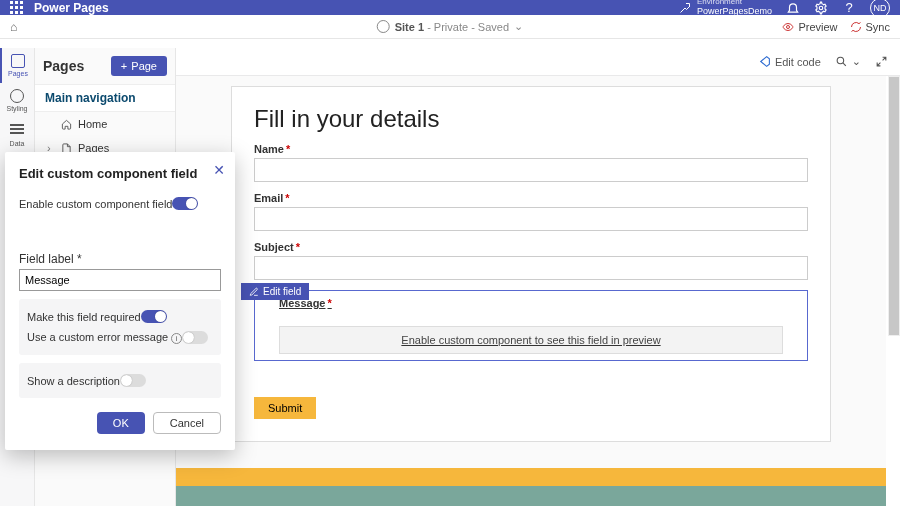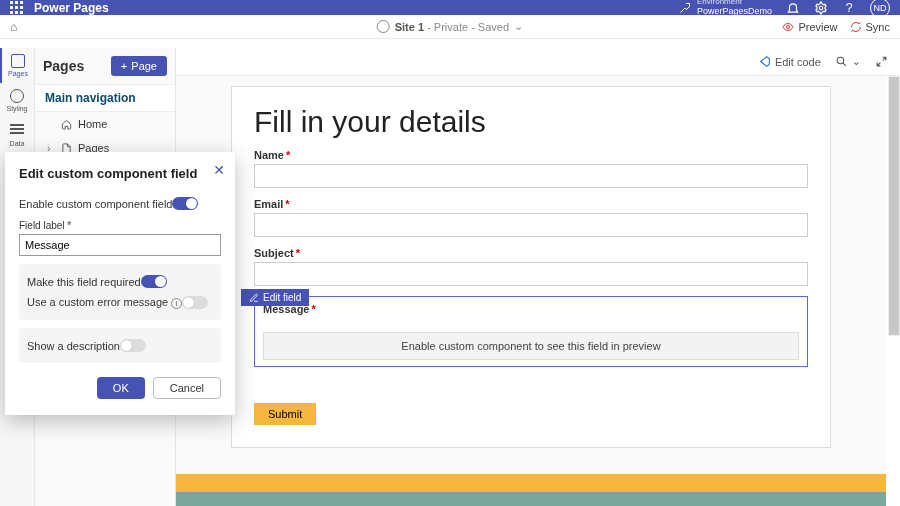--- a/index.html
+++ b/index.html
@@ -46,21 +46,21 @@
 
   
   .worktool { position:absolute; left:176px; right:0; top:48px; height:28px; border-bottom:1px solid #e9e9ea; display:flex; align-items:center; justify-content:flex-end; padding:0 12px; gap:14px; font-size:11px; color:#555; background:#fff;}
   .worktool .wt { display:flex; align-items:center; gap:4px; cursor:pointer;}
   .wt svg{width:13px;height:13px;}
 
   
   .canvas { position:absolute; left:176px; right:14px; top:76px; bottom:0; overflow-y:auto; background:#fafafa; }
   .canvas-inner{ padding:10px 30px 0 30px;}
   .formcard { background:#fff; border:1px solid #ddd; padding:18px 22px 22px 22px; width:600px; margin:0 auto;}
-  .formcard h1 { font-size:30px; font-weight:400; margin-bottom:10px; color:#222;}
+  .formcard h1 { font-size:24px; font-weight:400; margin-bottom:10px; color:#222;}
   .fld { margin-bottom:10px; position:relative;}
   .fld label { font-size:11px; font-weight:600; display:block; margin-bottom:3px;}
   .fld label .req{ color:#c00; margin-left:2px;}
   .fld input[type=text], .fld .box { width:100%; height:24px; border:1px solid #ccc; background:#fff; font-size:11px; padding:0 6px;}
   .msg-wrap { border:1px solid #5868cf; padding-bottom:8px;}
   .edit-field-btn { position:absolute; left:-14px; top:-8px; background:#4753b3; color:#fff; font-size:10px; padding:3px 8px; border:none; display:flex; align-items:center; gap:4px;}
   .cc-note { background:#f3f3f3; border:1px solid #ddd; height:28px; display:flex; align-items:center; justify-content:center; font-size:11px; color:#444; margin-top:17px;}
   .submit { background:#f6b73c; border:none; color:#000; font-size:11px; padding:5px 14px; margin-top:26px;}
 
   .stripe-y { height:18px; background:#f6b73c; margin-top:26px;}
@@ -68,21 +68,21 @@
   .footer { background:#fff; padding:18px 0 30px 50px; font-size:11px; color:#333;}
 
   
   .scroll-thumb{ position:absolute; right:0; top:76px; width:12px; height:260px; background:#c7c7c7; border:1px solid #eee;}
 
   
   .dialog { position:absolute; left:5px; top:152px; width:230px; background:#fff; border-radius:2px; box-shadow:0 6px 22px rgba(0,0,0,.25); padding:14px 14px 16px 14px; z-index:50;}
   .dialog h4{ font-size:13px; font-weight:600; margin-bottom:12px; color:#222;}
   .dlg-close{ position:absolute; right:10px; top:10px; color:#4753b3; font-size:14px; cursor:pointer; background:none;border:none;}
   .dlg-row{ display:flex; align-items:center; justify-content:flex-start; font-size:11px; color:#333; padding:4px 0;}
-  .dlg-label{ font-size:10px; color:#333; padding:6px 0 3px 0;}
+  .dlg-label{ font-size:12px; color:#333; padding:6px 0 3px 0;margin-top:32px;}
   .dlg-input{ width:100%; height:22px; border:1px solid #999; font-size:11px; padding:0 5px;}
   .block{ background:#f5f5f6; border-radius:3px; padding:7px 8px; margin-top:8px;}
   .info{ display:inline-flex; width:11px;height:11px;border:1px solid #888;border-radius:50%; font-size:8px; align-items:center;justify-content:center; margin-left:3px; color:#666;}
   .toggle{ width:26px; height:13px; border-radius:7px; background:#dcdcdc; position:relative; cursor:pointer;}
   .toggle .knob{ width:11px;height:11px;background:#fff;border-radius:50%; position:absolute; top:1px; left:1px; box-shadow:0 0 1px rgba(0,0,0,.4);}
   .toggle.on{ background:#4753b3;}
   .toggle.on .knob{ left:14px;}
   .dlg-buttons{ display:flex; justify-content:flex-end; gap:8px; margin-top:14px;}
   .btn{ font-size:11px; padding:4px 16px; border-radius:4px; cursor:pointer;}
   .btn.primary{ background:#4753b3; color:#fff; border:none;}
@@ -238,21 +238,21 @@
     </div>
     <div class="fld">
       <label><span>Email</span><span class="req">*</span></label>
       <input type="text" style="">
     </div>
     <div class="fld">
       <label><span>Subject</span><span class="req">*</span></label>
       <input type="text" style="">
     </div>
 
-    <div class="fld msg-wrap" style="padding:6px 8px; margin-top:2px;">
+    <div class="fld msg-wrap" style="padding:6px 24px; margin-top:2px;text-decoration:underline;">
       <button class="edit-field-btn">
         <svg width="10" height="10" viewBox="0 0 24 24" fill="none" stroke="#fff" stroke-width="2">
               <path d="M12 20h9"></path>
               <path d="M16.5 3.5a2.1 2.1 0 013 3L7 19l-4 1 1-4z"></path>
             </svg>
         <span>Edit field</span>
       </button>
       <label><span>Message</span><span class="req">*</span></label>
       <div class="cc-note">Enable custom component to see this field in preview</div>
     </div>

